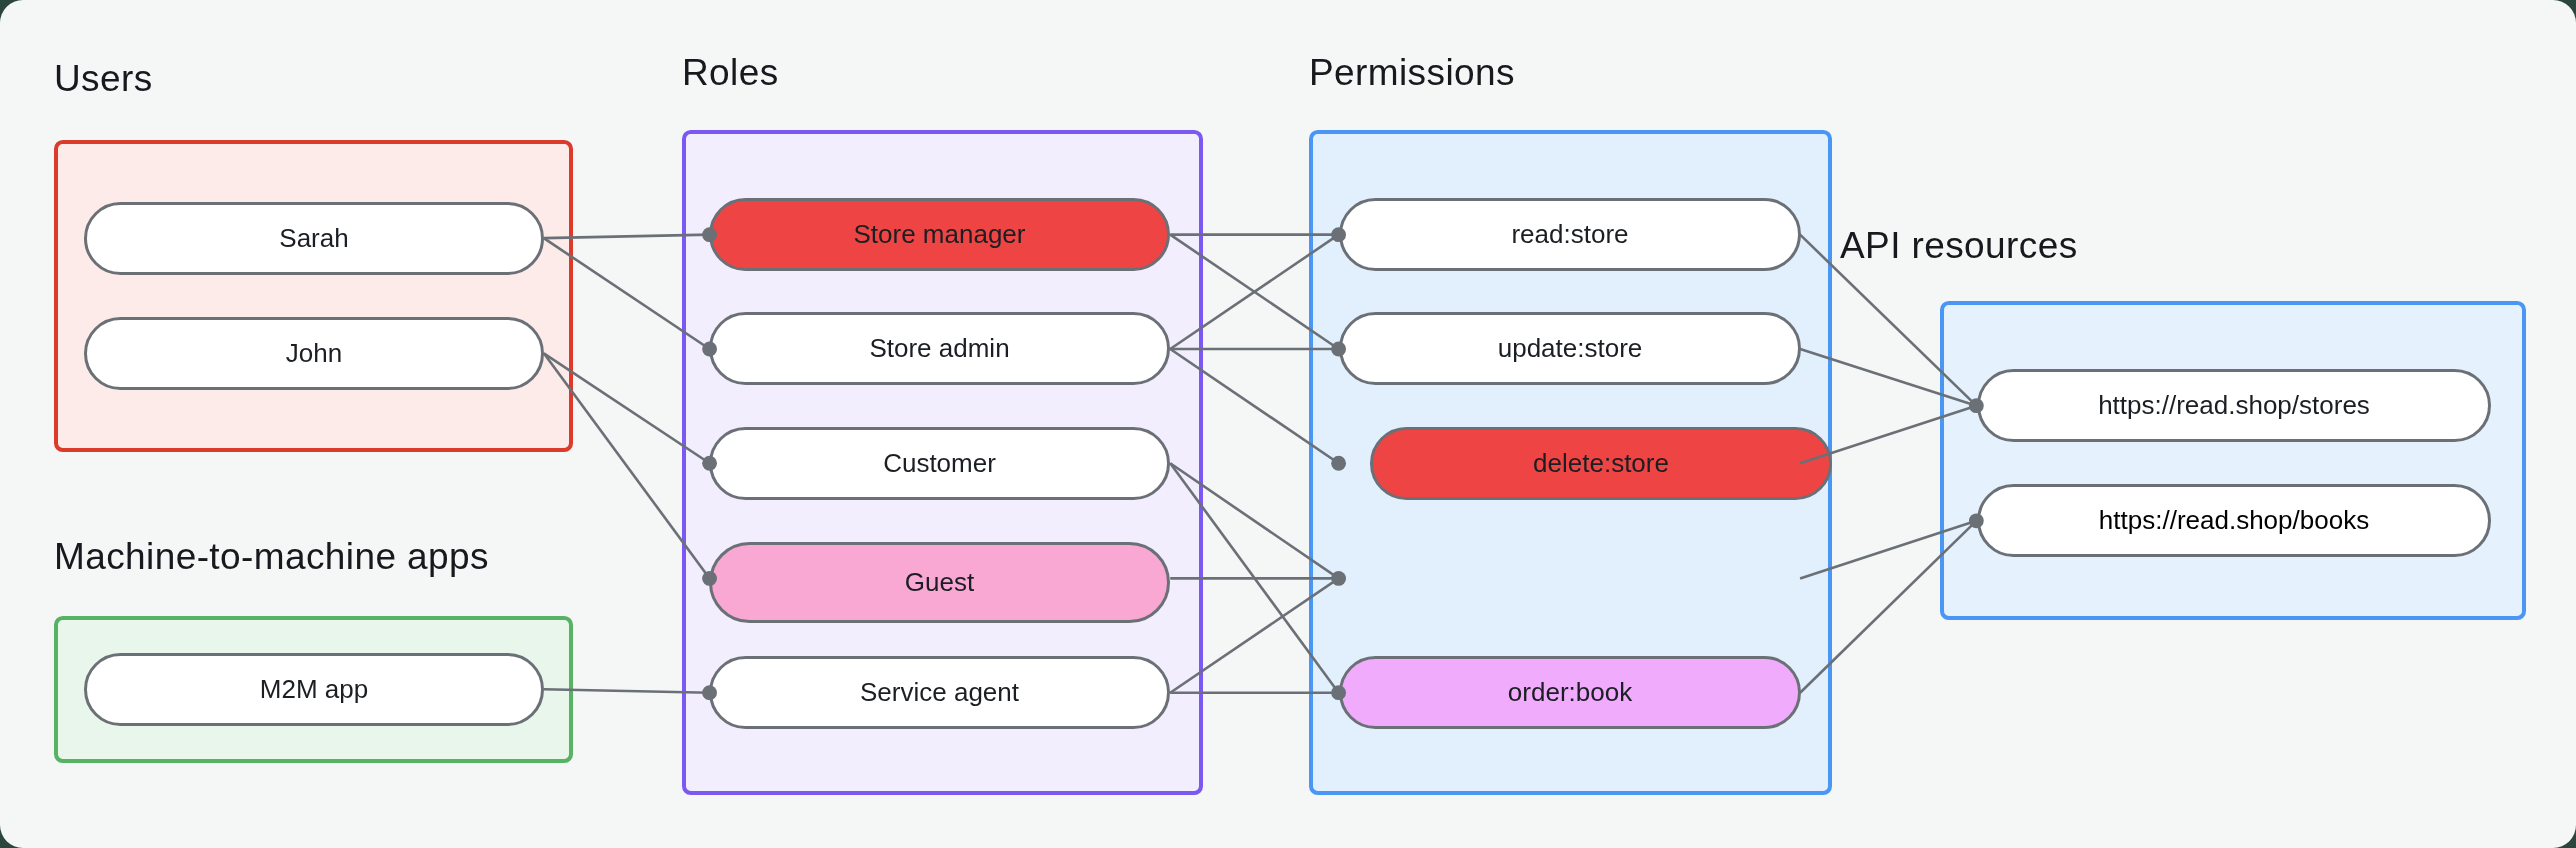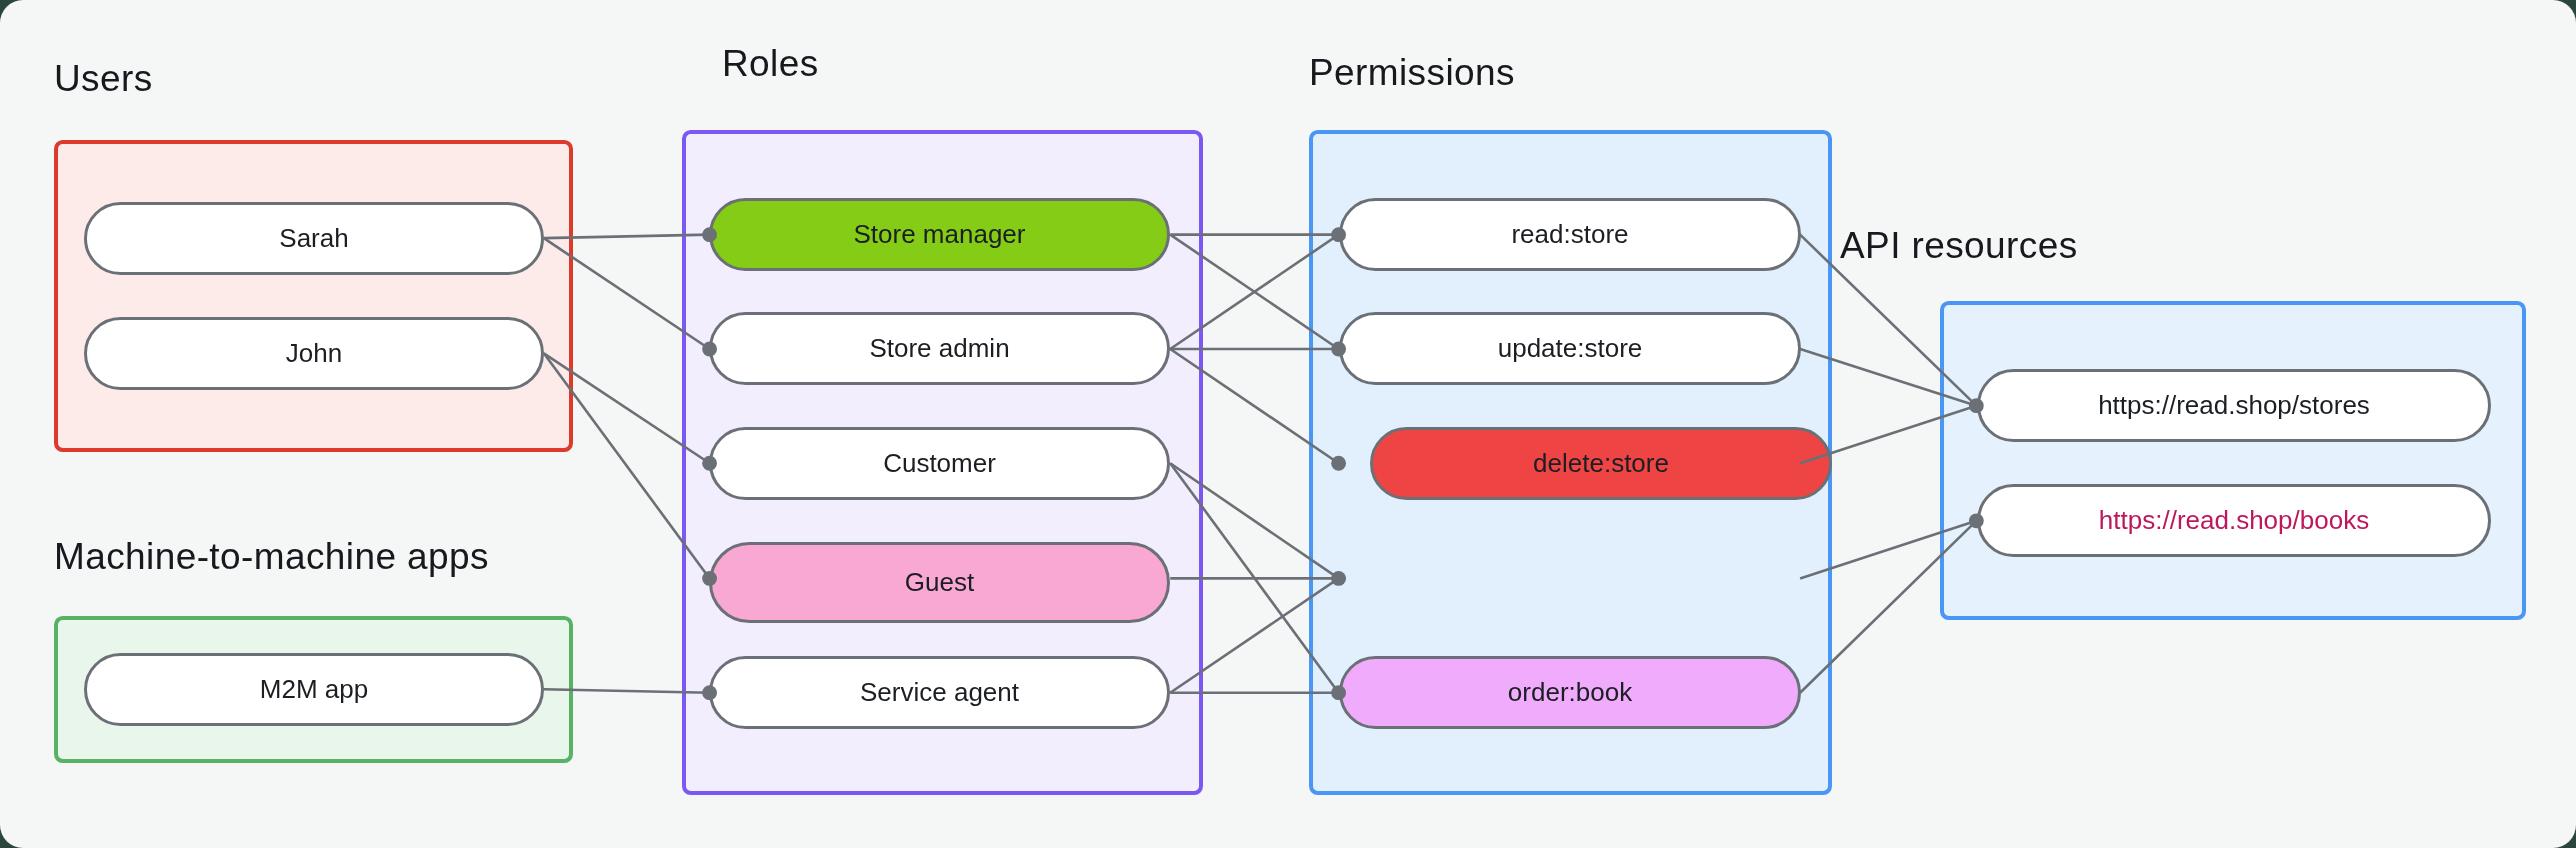--- a/index.html
+++ b/index.html
@@ -52,39 +52,39 @@
 </style>
 </head>
 <body style="background: rgb(43, 70, 60);">
 
 <div id="canvas" style="background: rgb(245, 247, 246);">
     <div class="group-box" style="left: 54px; top: 140px; width: 519px; height: 312px; border-color: rgb(220, 58, 43); background: rgb(252, 235, 233);"></div>
     <div class="group-label" style="left: 54px; top: 58px;">Users</div>
     <div class="group-box" style="left: 54px; top: 616px; width: 519px; height: 147px; border-color: rgb(87, 178, 99); background: rgb(233, 246, 235);"></div>
     <div class="group-label" style="left: 54px; top: 536px;">Machine-to-machine apps</div>
     <div class="group-box" style="left: 682px; top: 130px; width: 521px; height: 665px; border-color: rgb(124, 88, 243); background: rgb(242, 238, 253);"></div>
-    <div class="group-label" style="left: 682px; top: 43px; margin-left: 40px;">Roles</div>
+    <div class="group-label" style="left: 682px; top: 52px;">Roles</div>
     <div class="group-box" style="left: 1309px; top: 130px; width: 523px; height: 665px; border-color: rgb(74, 150, 245); background: rgb(226, 240, 253);"></div>
     <div class="group-label" style="left: 1309px; top: 52px;">Permissions</div>
     <div class="group-box" style="left: 1940px; top: 301px; width: 586px; height: 319px; border-color: rgb(74, 150, 245); background: rgb(229, 242, 254);"></div>
     <div class="group-label" style="left: 1840px; top: 225px;">API resources</div>
     <div class="node-pill" style="left: 84px; top: 202px; width: 460px; height: 73px; background: rgb(255, 255, 255); border-color: rgb(107, 112, 118); color: rgb(27, 30, 34);">Sarah</div>
     <div class="node-pill" style="left: 84px; top: 317px; width: 460px; height: 73px; background: rgb(255, 255, 255); border-color: rgb(107, 112, 118); color: rgb(27, 30, 34);">John</div>
     <div class="node-pill" style="left: 84px; top: 653px; width: 460px; height: 73px; background: rgb(255, 255, 255); border-color: rgb(107, 112, 118); color: rgb(27, 30, 34);">M2M app</div>
-    <div class="node-pill" style="left: 709px; top: 198px; width: 461px; height: 73px; background: #84cc16; border-color: rgb(107, 112, 118); color: rgb(27, 30, 34);">Store manager</div>
+    <div class="node-pill" style="left: 709px; top: 198px; width: 461px; height: 73px; background: #ef4444; border-color: rgb(107, 112, 118); color: rgb(27, 30, 34);">Store manager</div>
     <div class="node-pill" style="left: 709px; top: 312px; width: 461px; height: 73px; background: rgb(255, 255, 255); border-color: rgb(107, 112, 118); color: rgb(27, 30, 34);">Store admin</div>
     <div class="node-pill" style="left: 709px; top: 427px; width: 461px; height: 73px; background: rgb(255, 255, 255); border-color: rgb(107, 112, 118); color: rgb(27, 30, 34);">Customer</div>
     <div class="node-pill" style="left: 709px; top: 542px; width: 461px; height: 81px; background: #f9a8d4; border-color: rgb(107, 112, 118); color: rgb(27, 30, 34);">Guest</div>
     <div class="node-pill" style="left: 709px; top: 656px; width: 461px; height: 73px; background: rgb(255, 255, 255); border-color: rgb(107, 112, 118); color: rgb(27, 30, 34);">Service agent</div>
     <div class="node-pill" style="left: 1339px; top: 198px; width: 462px; height: 73px; background: rgb(255, 255, 255); border-color: rgb(107, 112, 118); color: rgb(27, 30, 34);">read:store</div>
     <div class="node-pill" style="left: 1339px; top: 312px; width: 462px; height: 73px; background: rgb(255, 255, 255); border-color: rgb(107, 112, 118); color: rgb(27, 30, 34);">update:store</div>
     <div class="node-pill" style="left: 1370px; top: 427px; width: 462px; height: 73px; background: #ef4444; border-color: rgb(107, 112, 118); color: rgb(27, 30, 34);">delete:store</div>
     <div class="node-pill" style="left: 1339px; top: 656px; width: 462px; height: 73px; background: #f0abfc; border-color: rgb(107, 112, 118); color: rgb(27, 30, 34);">order:book</div>
     <div class="node-pill" style="left: 1977px; top: 369px; width: 514px; height: 73px; background: rgb(255, 255, 255); border-color: rgb(107, 112, 118); color: rgb(27, 30, 34);">https://read.shop/stores</div>
-    <div class="node-pill" style="left: 1977px; top: 484px; width: 514px; height: 73px; background: rgb(255, 255, 255); border-color: rgb(107, 112, 118); color: #be185d;">https://read.shop/books</div>
+    <div class="node-pill" style="left: 1977px; top: 484px; width: 514px; height: 73px; background: rgb(255, 255, 255); border-color: rgb(107, 112, 118); color: #000000;">https://read.shop/books</div>
     <svg id="edge-layer" width="2576" height="848" viewBox="0 0 2952 972">
       <line x1="623" y1="273" x2="813" y2="269" stroke="#6b7076" stroke-width="3"></line>
       <line x1="623" y1="273" x2="813" y2="400" stroke="#6b7076" stroke-width="3"></line>
       <line x1="623" y1="405" x2="813" y2="531" stroke="#6b7076" stroke-width="3"></line>
       <line x1="623" y1="405" x2="813" y2="663" stroke="#6b7076" stroke-width="3"></line>
       <line x1="623" y1="790" x2="813" y2="794" stroke="#6b7076" stroke-width="3"></line>
       <line x1="1341" y1="269" x2="1534" y2="269" stroke="#6b7076" stroke-width="3"></line>
       <line x1="1341" y1="269" x2="1534" y2="400" stroke="#6b7076" stroke-width="3"></line>
       <line x1="1341" y1="400" x2="1534" y2="269" stroke="#6b7076" stroke-width="3"></line>
       <line x1="1341" y1="400" x2="1534" y2="400" stroke="#6b7076" stroke-width="3"></line>

